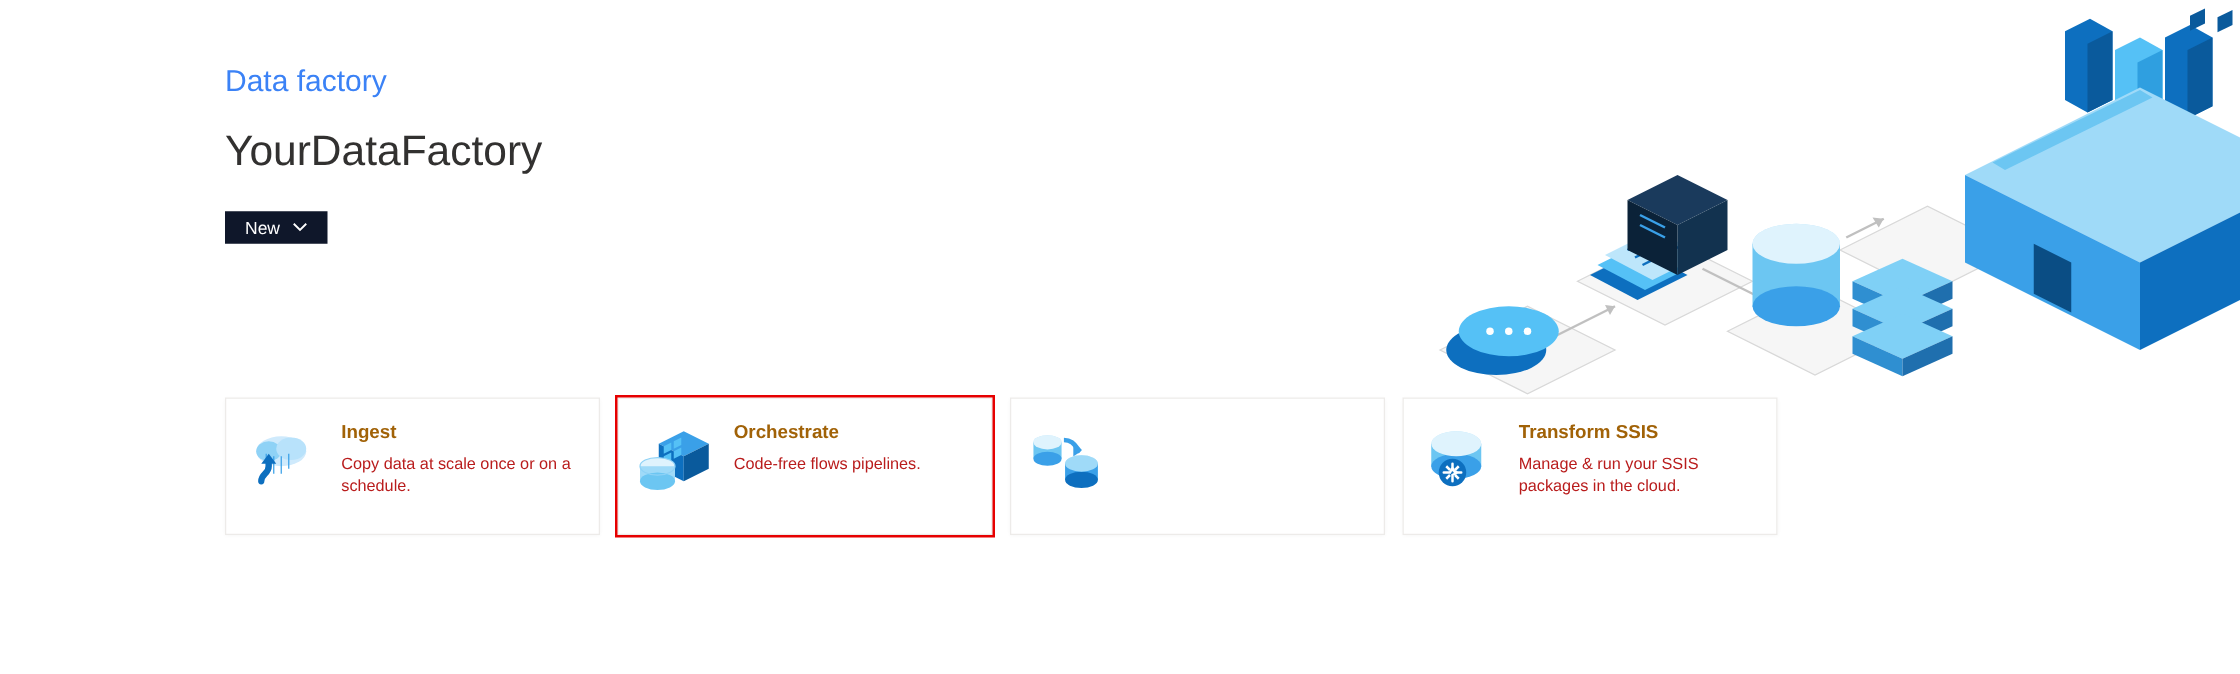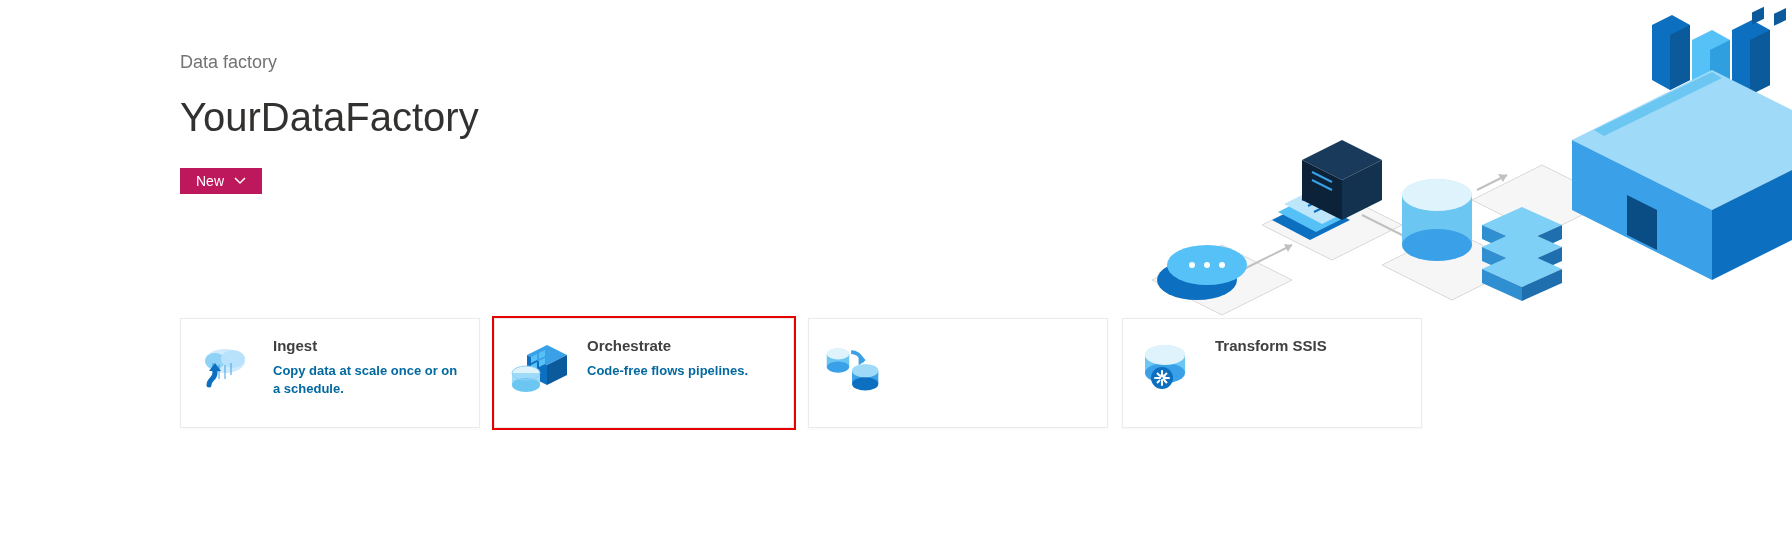--- a/index.html
+++ b/index.html
@@ -9,35 +9,35 @@
     color: #323130;
     width: 1792px;
     height: 539px;
     overflow: hidden;
     position: relative;
   }
   .header-area {
     padding: 52px 0 0 180px;
   }
   .breadcrumb {
-    font-size: 18px;
-    color: #737373;
+    font-size: 24px;
+    color: #3b82f6;
     font-weight: 400;
   }
   .page-title {
-    font-size: 40px;
+    font-size: 34px;
     font-weight: 400;
     color: #323130;
     margin-top: 22px;
   }
   .new-button {
     margin-top: 28px;
     display: inline-flex;
     align-items: center;
-    background: #be185d;
+    background: #0f172a;
     color: #fff;
     font-size: 14px;
     padding: 5px 16px;
     border: none;
     cursor: pointer;
   }
   .new-button .chev {
     margin-left: 10px;
     display: inline-block;
   }
@@ -70,28 +70,27 @@
     flex-shrink: 0;
     margin-right: 18px;
     display: flex;
     align-items: center;
     justify-content: center;
   }
   .card .texts { display: flex; flex-direction: column; }
   .card .card-title {
     font-size: 15px;
     font-weight: 600;
-    color: #404040;
+    color: #a16207;
     margin-bottom: 8px;
   }
   .card .card-desc {
     font-size: 13px;
-    color: #0369a1;
+    color: #b91c1c;
     line-height: 1.35;
-    font-weight: bold;
   }
   .hero-art {
     position: absolute;
     top: 0;
     right: 0;
     width: 760px;
     height: 340px;
     pointer-events: none;
   }
 </style>
@@ -292,16 +291,17 @@
         </g>
         <g transform="translate(12,28)">
           <circle cx="11" cy="11" r="11" fill="#0d6fbf"></circle>
           <path d="M11 4v5l4 2-4 2v5M4 11h5l2-4 2 4h5" stroke="#fff" stroke-width="2" fill="none" stroke-linecap="round"></path>
           <path d="M6 6l3 3M16 6l-3 3M6 16l3-3M16 16l-3-3" stroke="#fff" stroke-width="2"></path>
         </g>
       </svg>
     </div>
     <div class="texts">
       <div class="card-title">Transform SSIS</div>
+      <div class="card-desc">Manage &amp; run your SSIS packages in the cloud.</div>
     </div>
   </div>
 
 </div>
 
 </body></html>

